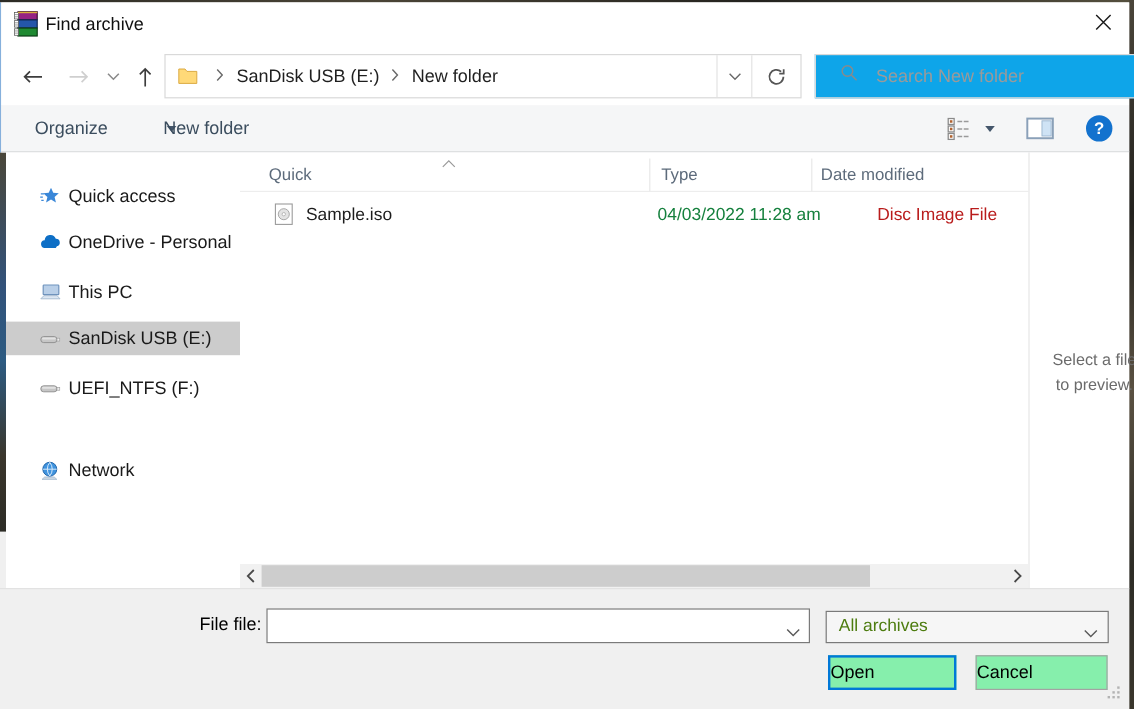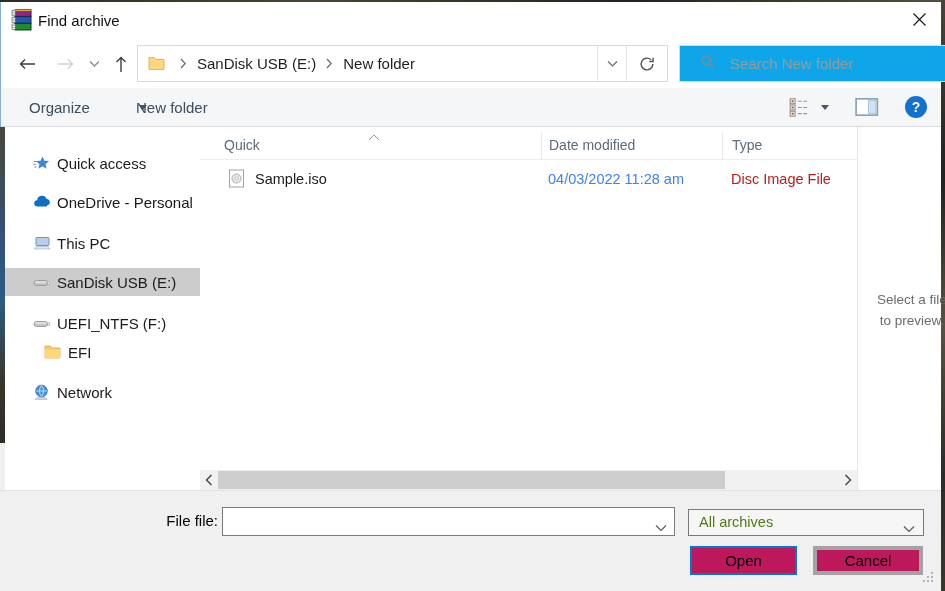--- a/index.html
+++ b/index.html
@@ -56,43 +56,43 @@
   .filelist { position:absolute; left:195px; top:0; width:657px; height:343px; }
   .sort-caret { position:absolute; left:168px; top:0px; }
   .fl-header { position:absolute; left:0; top:5px; width:657px; height:28px; display:flex; font-size:14px; color:#5d6b7b; }
   .fl-h { height:28px; line-height:26px; border-bottom:1px solid #ededed; cursor:pointer; }
   .fl-h.c-name { width:341px; padding-left:24px; }
   .fl-h.c-date { width:181px; padding-left:7px; border-left:1px solid #e8e8e8; }
   .fl-h.c-type { width:135px; padding-left:9px; border-left:1px solid #e8e8e8; }
   .fl-row { position:absolute; left:0; top:40px; width:657px; height:26px; font-size:14.5px; cursor:pointer; }
   .fl-row .file-ic { position:absolute; left:28px; top:2px; }
   .fl-row .v-name { position:absolute; left:55px; top:4px; color:#1c1c1c; }
-  .fl-row .v-date { position:absolute; left:348px; top:4px; color:#3b82f6; }
+  .fl-row .v-date { position:absolute; left:348px; top:4px; color:#15803d; }
   .fl-row .v-type { position:absolute; left:531px; top:4px; color:#b91c1c; }
 
   .preview { position:absolute; left:852px; top:0; width:84px; height:363px; border-left:1px solid #e6e6e6; }
   .preview-msg { position:absolute; top:162px; left:12px; width:84px; text-align:center; font-size:13.5px; line-height:21px; color:#6b6b6b; }
 
   .hscroll { position:absolute; left:195px; top:343px; width:657px; height:20px; background:#f1f1f1; }
   .hs-arrow { position:absolute; top:0; width:18px; height:20px; display:flex; align-items:center; justify-content:center; cursor:pointer; }
   .hs-left { left:0; } .hs-right { right:0; }
   .hs-thumb { position:absolute; left:18px; top:1px; width:507px; height:18px; background:#cdcdcd; cursor:pointer; }
 
   
   .footer { position:absolute; left:0; top:490px; width:941px; height:101px; background:#f0f0f0; border-top:1px solid #e2e2e2; }
   .fn-label { position:absolute; left:60px; top:21px; width:158px; text-align:right; font-size:15px; color:#000; }
   .fn-combo { position:absolute; left:222px; top:16px; width:453px; height:29px; background:#fff; border:1px solid #7a7a7a; }
   .fn-combo input { position:absolute; left:4px; top:1px; width:420px; height:25px; border:none; outline:none; font-size:14px; font-family:"Liberation Sans",sans-serif; }
   .fn-combo .cb-chev { position:absolute; right:7px; top:10px; }
   .filter-combo { position:absolute; left:688px; top:18px; width:236px; height:27px; background:#f6f6f6; border:1px solid #7a7a7a; cursor:pointer; }
   .filter-combo .cb-text { position:absolute; left:10px; top:4px; font-size:14.5px; color:#4d7c0f; }
   .filter-combo .cb-chev { position:absolute; right:8px; top:9px; }
-  .btn { position:absolute; top:55px; height:29px; background:#be185d; font-size:15px; color:#000; display:flex; align-items:center; justify-content:center; cursor:pointer; }
+  .btn { position:absolute; top:55px; height:29px; background:#86efac; font-size:15px; color:#000; display:flex; align-items:center; cursor:pointer; }
   .btn-open { left:690px; width:107px; border:2px solid #0078d7; }
-  .btn-cancel { left:813px; width:110px; border:4px solid #a3a3a3; }
+  .btn-cancel { left:813px; width:110px; border:1px solid #a3a3a3; }
   .grip { position:absolute; right:6px; bottom:7px; width:12px; height:12px; cursor:nwse-resize; }
   .grip i { position:absolute; width:2px; height:2px; background:#b3b3b3; }
 </style>
 </head>
 <body>
 
 <div class="wp-top"></div>
 <div class="wp-right"></div>
 <div class="wp-left"></div>
 <div class="win-left-border"></div>
@@ -261,51 +261,42 @@
     <div class="side-item" style="top:184px">
       <span class="ic">
         <svg width="18" height="17" viewBox="0 0 18 17">
           <rect x="1" y="6.5" width="13.5" height="5" rx="2.4" fill="#c6c6c6" stroke="#8f8f8f" stroke-width="0.8"></rect>
           <rect x="2" y="7.3" width="11.5" height="1.6" rx="0.8" fill="#e2e2e2"></rect>
           <rect x="14.5" y="7.8" width="2.3" height="2.4" fill="#ededed" stroke="#9a9a9a" stroke-width="0.5"></rect>
         </svg>
       </span>
       <span class="lbl">UEFI_NTFS (F:)</span>
     </div>
-    <div class="side-item child" style="top:213px">
-      <span class="ic">
-        <svg width="17" height="15" viewBox="0 0 17 15">
-            <path d="M1 2h5.2l1.6 2H16v10H1z" fill="#f7c96a" stroke="#d9a73f" stroke-width="0.8"></path>
-            <path d="M1 5.5h15V14H1z" fill="#ffd978"></path>
-          </svg>
-      </span>
-      <span class="lbl">EFI</span>
-    </div>
     <div class="side-item" style="top:253px">
       <span class="ic">
         <svg width="18" height="18" viewBox="0 0 18 18">
           <path d="M2 15.5l2.2-2h8l2.2 2z" fill="#cdd8e4" stroke="#9fb5cc" stroke-width="0.6"></path>
           <circle cx="8.5" cy="7" r="5.8" fill="#3f93de" stroke="#1f63a8" stroke-width="0.8"></circle>
           <path d="M2.8 7h11.4M8.5 1.3a9 9 0 0 1 0 11.4M8.5 1.3a9 9 0 0 0 0 11.4" fill="none" stroke="#dcecfb" stroke-width="0.8"></path>
         </svg>
       </span>
       <span class="lbl">Network</span>
     </div>
   </div>
 
   <div class="filelist">
     <span class="sort-caret">
       <svg width="12" height="7" viewBox="0 0 12 7">
           <path d="M1 6l5-5 5 5" fill="none" stroke="#9a9a9a" stroke-width="1"></path>
         </svg>
     </span>
     <div class="fl-header">
       <div class="fl-h c-name">Quick</div>
+      <div class="fl-h c-type">Type</div>
       <div class="fl-h c-date">Date modified</div>
-      <div class="fl-h c-type">Type</div>
     </div>
     <div class="fl-row">
       <span class="file-ic">
         <svg width="17" height="19" viewBox="0 0 17 19">
           <rect x="1.5" y="1" width="14" height="17" fill="#fff" stroke="#9a9a9a" stroke-width="0.9"></rect>
           <circle cx="8.5" cy="9.5" r="4.6" fill="#e3e3e3" stroke="#a5a5a5" stroke-width="0.8"></circle>
           <circle cx="8.5" cy="9.5" r="1.4" fill="#fff" stroke="#a5a5a5" stroke-width="0.6"></circle>
         </svg>
       </span>
       <span class="v-name">Sample.iso</span>

